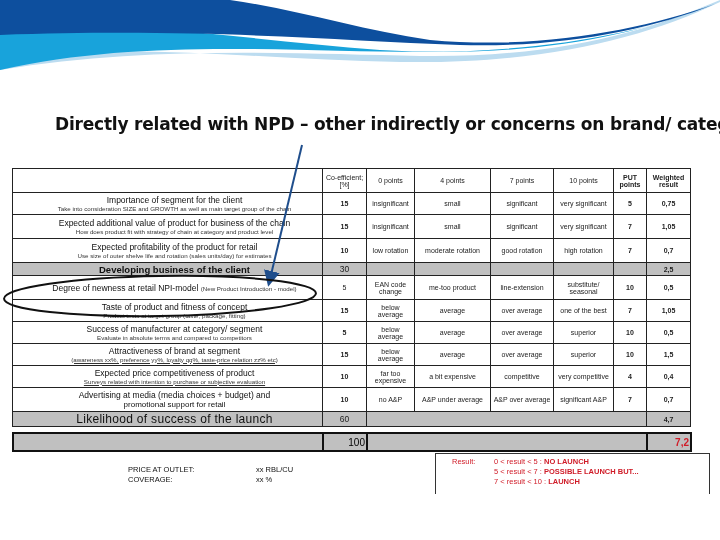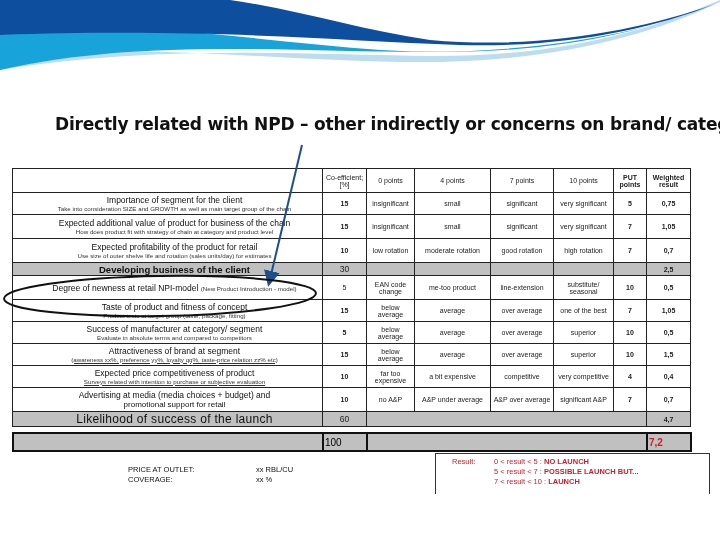--- a/index.html
+++ b/index.html
@@ -15,21 +15,21 @@
   .row td { height:21px; }
   .row.tall td { height:23px; }
   .coef { font-weight:bold; font-size:8px; }
   .red { color:#e0202a; }
   .blue { color:#1a1a9c; font-weight:bold; font-size:8px; }
   .wres { color:#d01c28; font-weight:bold; font-size:8px; }
   .sub td { background:#c0c0c0; height:12px; border-top:2px solid #111; border-bottom:2px solid #111; }
   .sub .sublab { font-size:9.5px; font-weight:bold; color:#111; }
   .sub .sublab2 { font-size:12px; color:#111; letter-spacing:0.3px; }
   table.total { position:absolute; left:12px; top:432px; border-collapse:collapse; table-layout:fixed; width:678px; }
-  table.total td { background:#c0c0c0; border:2px solid #111; height:14px; text-align:left; font-size:10px; }
+  table.total td { background:#c0c0c0; border:2px solid #111; height:14px; text-align:right; font-size:10px; }
   .foot-left { position:absolute; left:128px; top:465px; font-size:7.5px; color:#111; line-height:10px; }
   .foot-left .row2 { display:flex; }
   .foot-left .k { width:128px; }
   .result-box { position:absolute; left:435px; top:453px; width:273px; height:40px; border:1px solid #333; border-bottom:none; font-size:7.5px; line-height:10px; color:#d01c28; }
   .result-box .rlabel { position:absolute; left:16px; top:3px; }
   .result-box .rlines { position:absolute; left:58px; top:3px; }
   .result-box b { font-weight:bold; }
   .overlay { position:absolute; left:0; top:0; width:720px; height:540px; pointer-events:none; }
 </style>
 </head>

